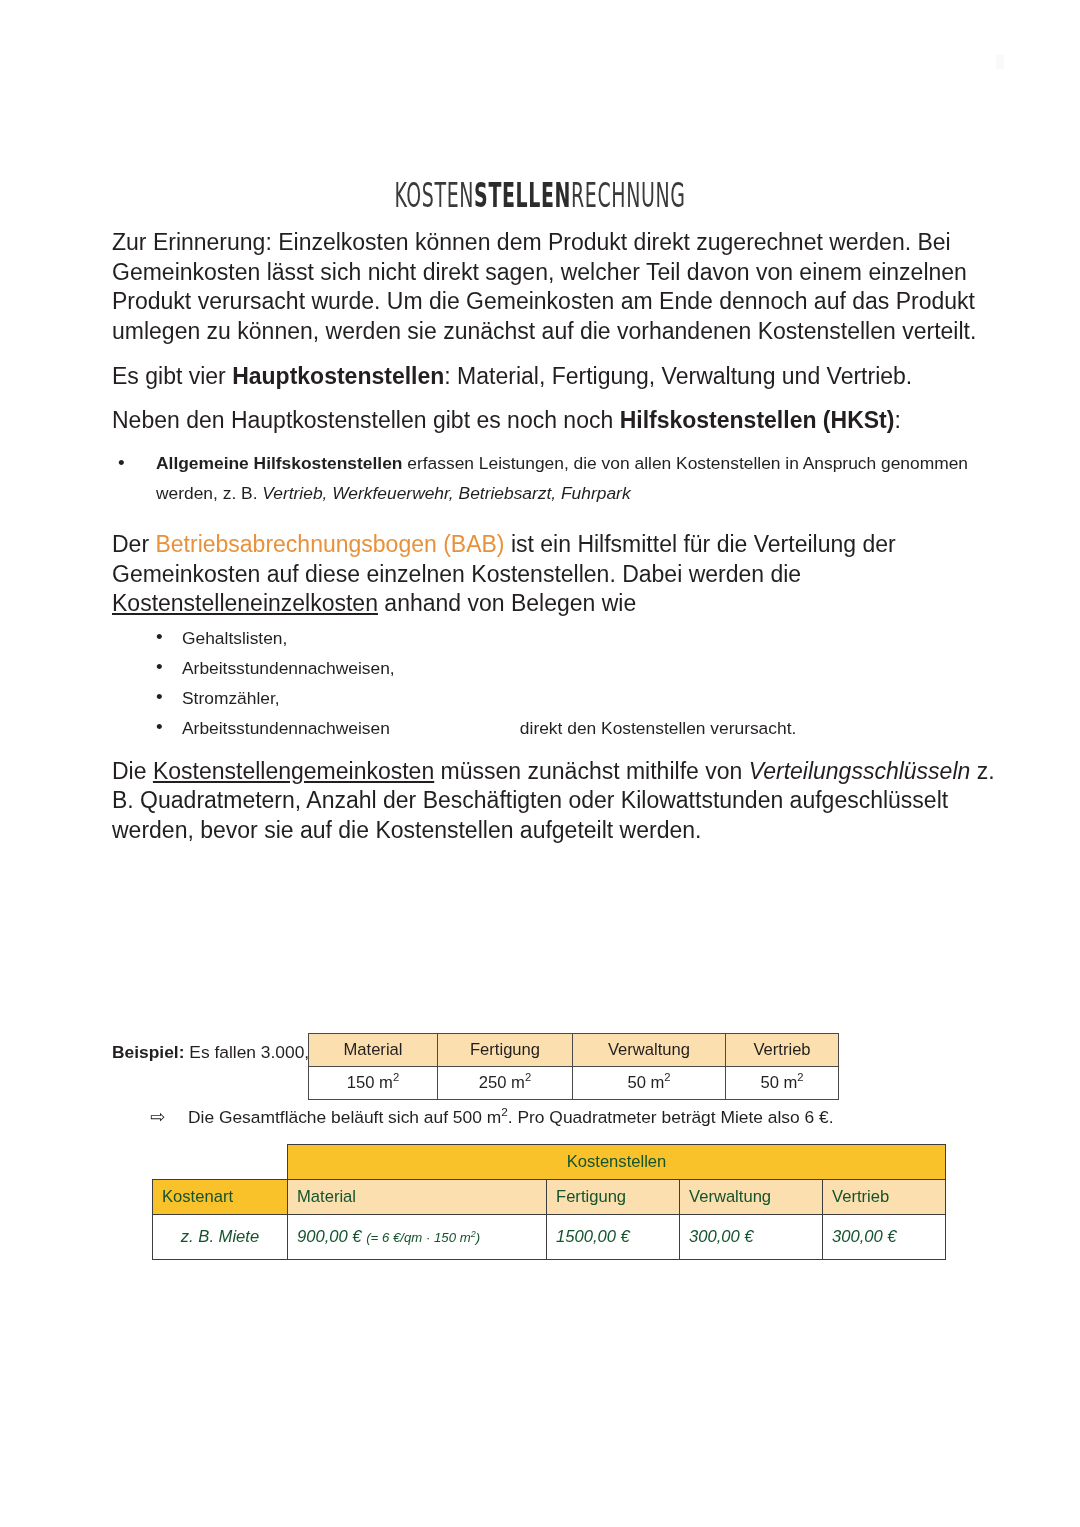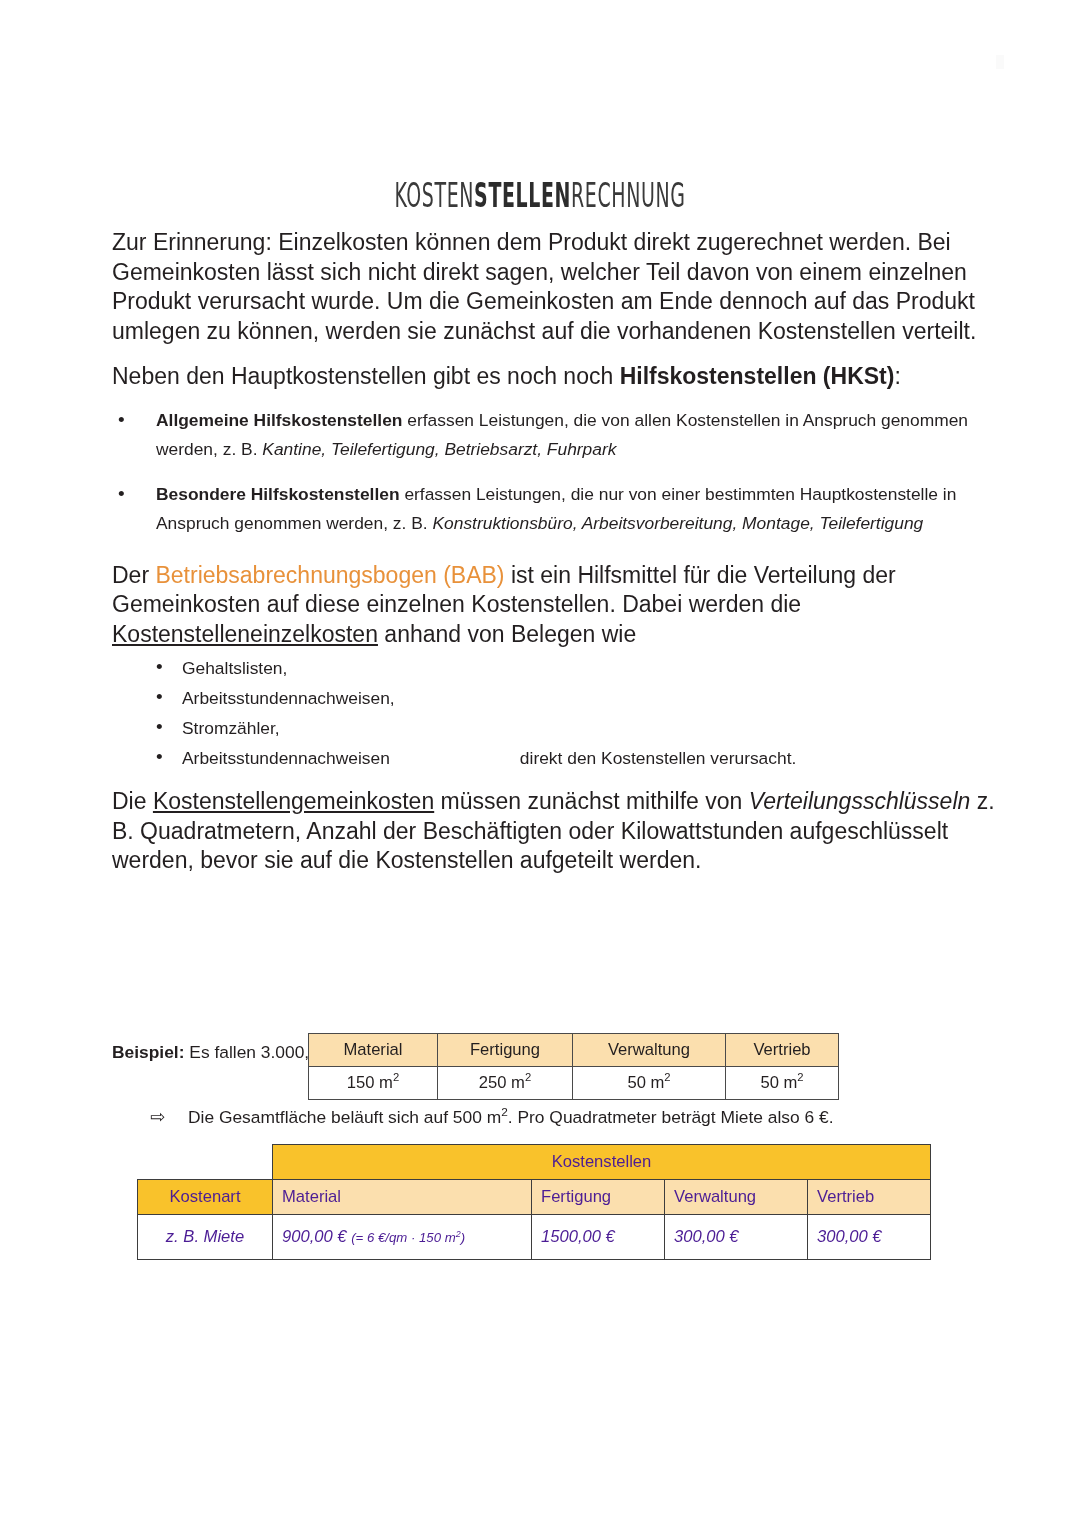--- a/index.html
+++ b/index.html
@@ -171,24 +171,24 @@
     position: absolute;
     top: 1102px;
     left: 150px;
     width: 860px;
   }
 
   
   .table-bab {
     position: absolute;
     top: 1144px;
-    left: 137px;
+    left: 152px;
     border-collapse: collapse;
     font-size: 16.6px;
-    color: #4c1d95;
+    color: #14532d;
     table-layout: fixed;
   }
   .table-bab td {
     border: 1px solid #3d3d3d;
     padding: 3px 9px;
     height: 28px;
     line-height: 26px;
     vertical-align: middle;
     white-space: nowrap;
     background: #ffffff;
@@ -196,21 +196,21 @@
   .table-bab td.blank {
     border: none;
     background: transparent;
   }
   .table-bab td.grouphead {
     background: #f9c22b;
     text-align: center;
   }
   .table-bab td.rowhead {
     background: #f9c22b;
-    text-align: center;
+    text-align: left;
   }
   .table-bab td.subhead {
     background: #fbdfae;
     text-align: left;
   }
   .table-bab tr.data td {
     font-style: italic;
     background: #ffffff;
     height: 38px;
     line-height: 36px;
@@ -240,26 +240,26 @@
 <div class="page">
 
   <div class="corner-mark"></div>
 
   <h1 class="doc-title"><span class="seg-a">KOSTEN</span><span class="seg-b">STELLEN</span><span class="seg-c">RECHNUNG</span></h1>
 
   <div class="content">
 
     <p class="para"><span>Zur Erinnerung: Einzelkosten können dem Produkt direkt zugerechnet werden. Bei Gemeinkosten lässt sich nicht direkt sagen, welcher Teil davon von einem einzelnen Produkt verursacht wurde. Um die Gemeinkosten am Ende dennoch auf das Produkt umlegen zu können, werden sie zunächst auf die vorhandenen Kostenstellen verteilt.</span></p>
 
+    <p class="para tight"><span>Es gibt vier </span><b>Hauptkostenstellen</b><span>: Material, Fertigung, Verwaltung und Vertrieb.</span></p>
 
     <p class="para tight"><span>Neben den Hauptkostenstellen gibt es noch noch </span><b>Hilfskostenstellen (HKSt)</b><span>:</span></p>
 
     <ul class="lvl1">
-      <li><b>Allgemeine Hilfskostenstellen</b><span> erfassen Leistungen, die von allen Kostenstellen in Anspruch genommen werden, z. B. </span><i>Kantine, Teilefertigung, Betriebsarzt, Fuhrpark</i></li>
-      <li><b>Besondere Hilfskostenstellen</b><span> erfassen Leistungen, die nur von einer bestimmten Hauptkostenstelle in Anspruch genommen werden, z. B. </span><i>Konstruktionsbüro, Arbeitsvorbereitung, Montage, Teilefertigung</i></li>
+      <li><b>Allgemeine Hilfskostenstellen</b><span> erfassen Leistungen, die von allen Kostenstellen in Anspruch genommen werden, z. B. </span><i>Vertrieb, Werkfeuerwehr, Betriebsarzt, Fuhrpark</i></li>
     </ul>
 
     <p class="para" style="margin-top:22px;margin-bottom:4px;"><span>Der </span><span class="accent">Betriebsabrechnungsbogen (BAB)</span><span> ist ein Hilfsmittel für die Verteilung der Gemeinkosten auf diese einzelnen Kostenstellen. Dabei werden die </span><span class="u">Kostenstelleneinzelkosten</span><span> anhand von Belegen wie</span></p>
 
     <ul class="lvl2">
       <li><span>Gehaltslisten,</span></li>
       <li><span>Arbeitsstundennachweisen,</span></li>
       <li><span>Stromzähler,</span></li>
       <li><span>Arbeitsstundennachweisen</span><span class="trailing-note">direkt den Kostenstellen verursacht.</span></li>
     </ul>

